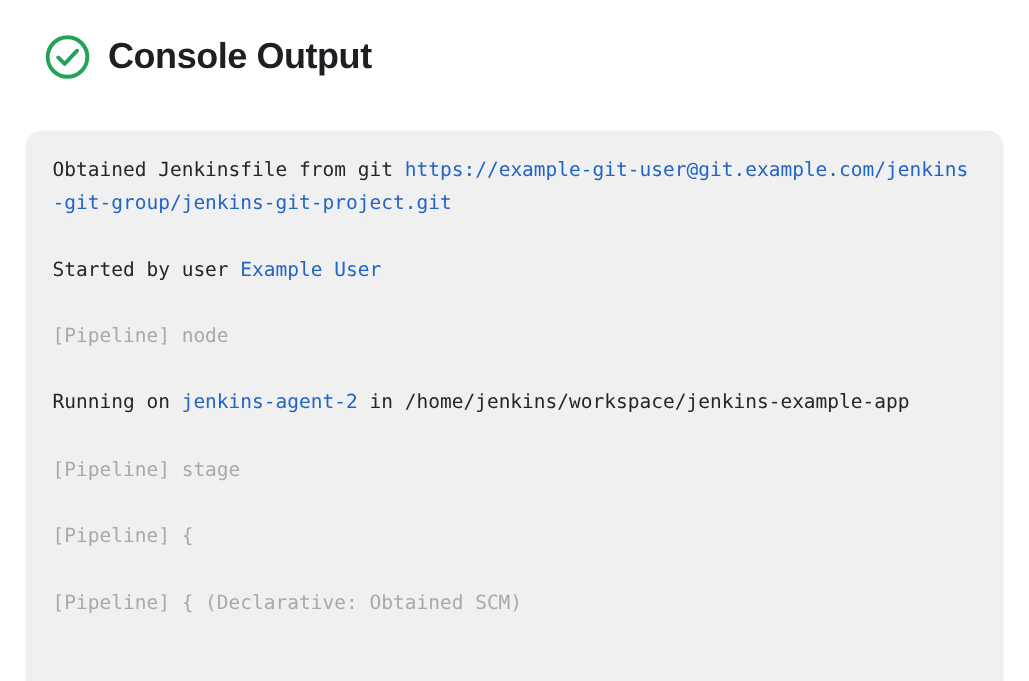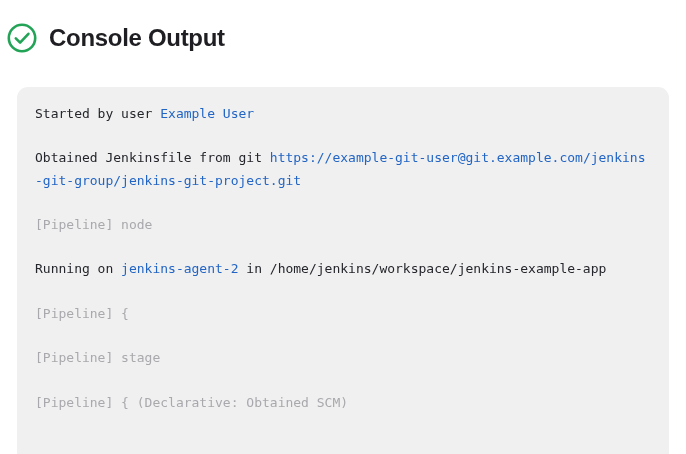--- a/index.html
+++ b/index.html
@@ -15,21 +15,21 @@
     font-family: "Liberation Sans", sans-serif;
     color: #1f1f23;
     -webkit-font-smoothing: antialiased;
   }
 
   
   .page-header {
     display: flex;
     align-items: center;
     gap: 11px;
-    padding: 14px 0 0 6px;
+    padding: 14px 0 0 29px;
     height: 62px;
   }
   .status-icon {
     width: 32px;
     height: 32px;
     flex: 0 0 32px;
     display: block;
   }
   .page-title {
     font-size: 24px;
@@ -76,26 +76,26 @@
     <svg viewBox="0 0 32 32" width="32" height="32" aria-hidden="true">
       <circle cx="16" cy="16" r="13.2" fill="none" stroke="#22a355" stroke-width="2.6"></circle>
       <path d="M9.8 16.3 L14.1 20.6 L22.4 11.8" fill="none" stroke="#22a355" stroke-width="2.6" stroke-linecap="round" stroke-linejoin="round"></path>
     </svg>
   </span>
   <h1 class="page-title">Console Output</h1>
 </div>
 
 <div class="console-wrap">
   <div class="console-panel">
-    <pre class="console-log"><span class="log-line"><span class="seg">Started by user </span><span class="seg log-link">Example User</span></span>
-<span class="log-line"><span class="seg">Obtained Jenkinsfile from git </span><span class="seg log-link">https://example-git-user@git.example.com/jenkins-git-group/jenkins-git-project.git</span></span>
+    <pre class="console-log"><span class="log-line"><span class="seg">Obtained Jenkinsfile from git </span><span class="seg log-link">https://example-git-user@git.example.com/jenkins-git-group/jenkins-git-project.git</span></span>
+<span class="log-line"><span class="seg">Started by user </span><span class="seg log-link">Example User</span></span>
 <span class="log-line muted"><span class="seg">[Pipeline] node</span></span>
 <span class="log-line"><span class="seg">Running on </span><span class="seg log-link">jenkins-agent-2</span><span class="seg"> in /home/jenkins/workspace/jenkins-example-app</span></span>
+<span class="log-line muted"><span class="seg">[Pipeline] stage</span></span>
 <span class="log-line muted"><span class="seg">[Pipeline] {</span></span>
-<span class="log-line muted"><span class="seg">[Pipeline] stage</span></span>
 <span class="log-line muted"><span class="seg">[Pipeline] { (Declarative: Obtained SCM)</span></span>
 
 
 
 
 
 
 </pre>
   </div>
 </div>

